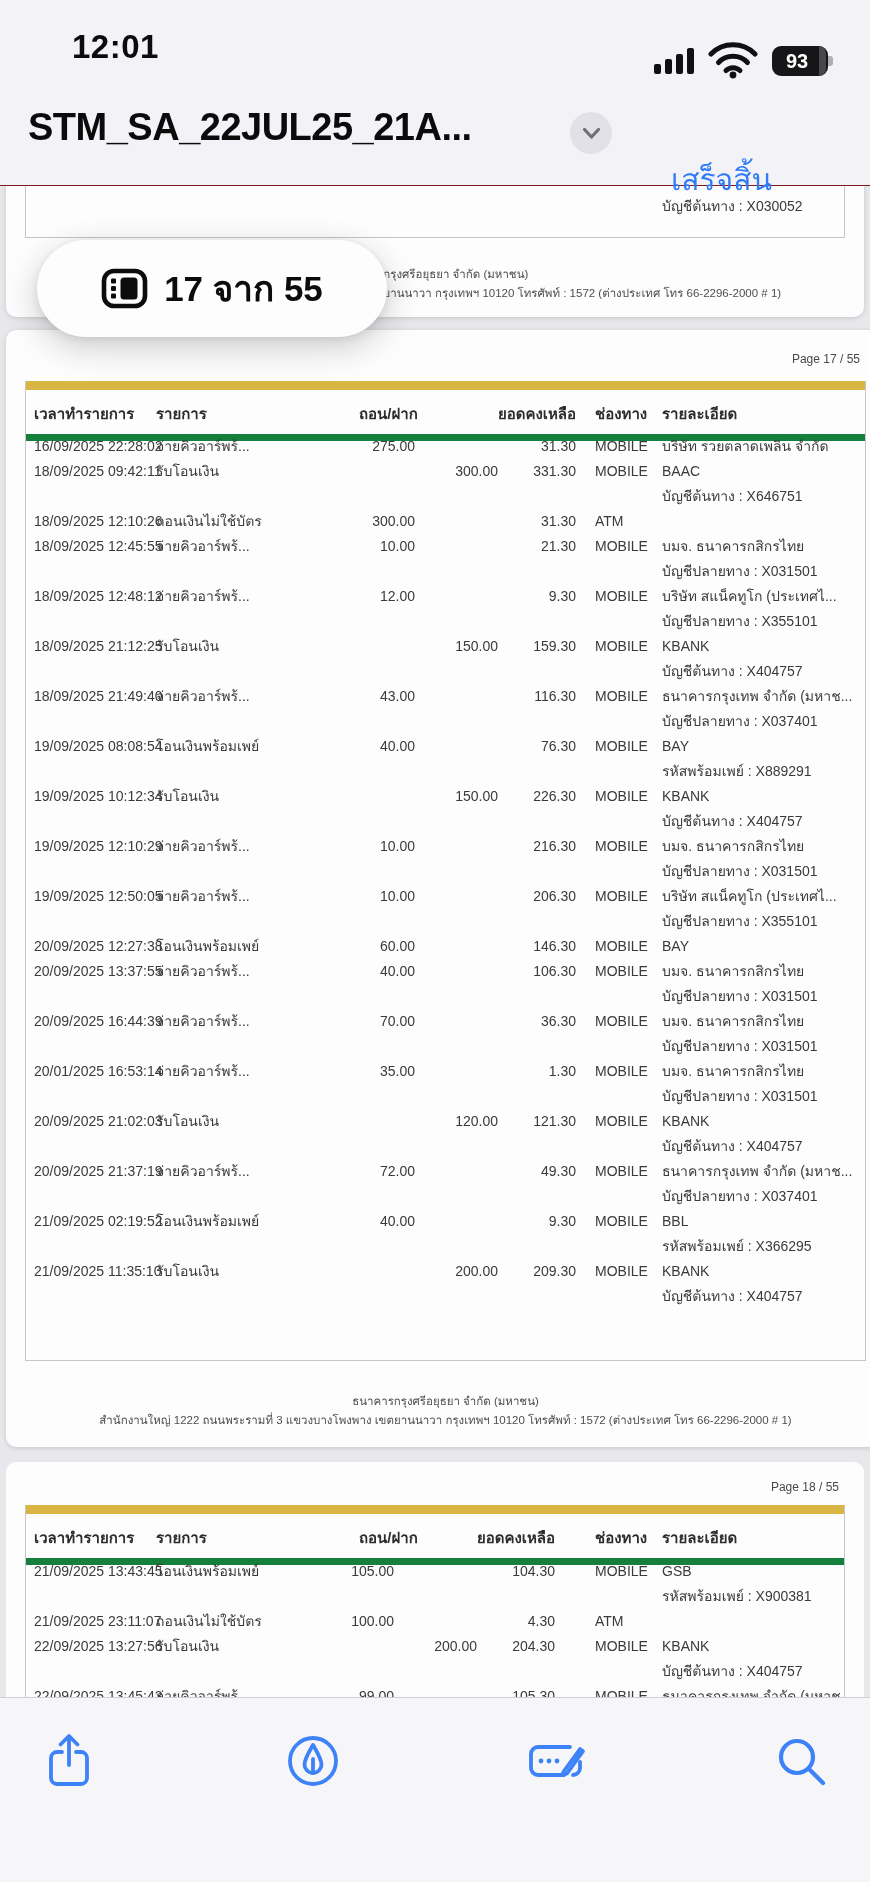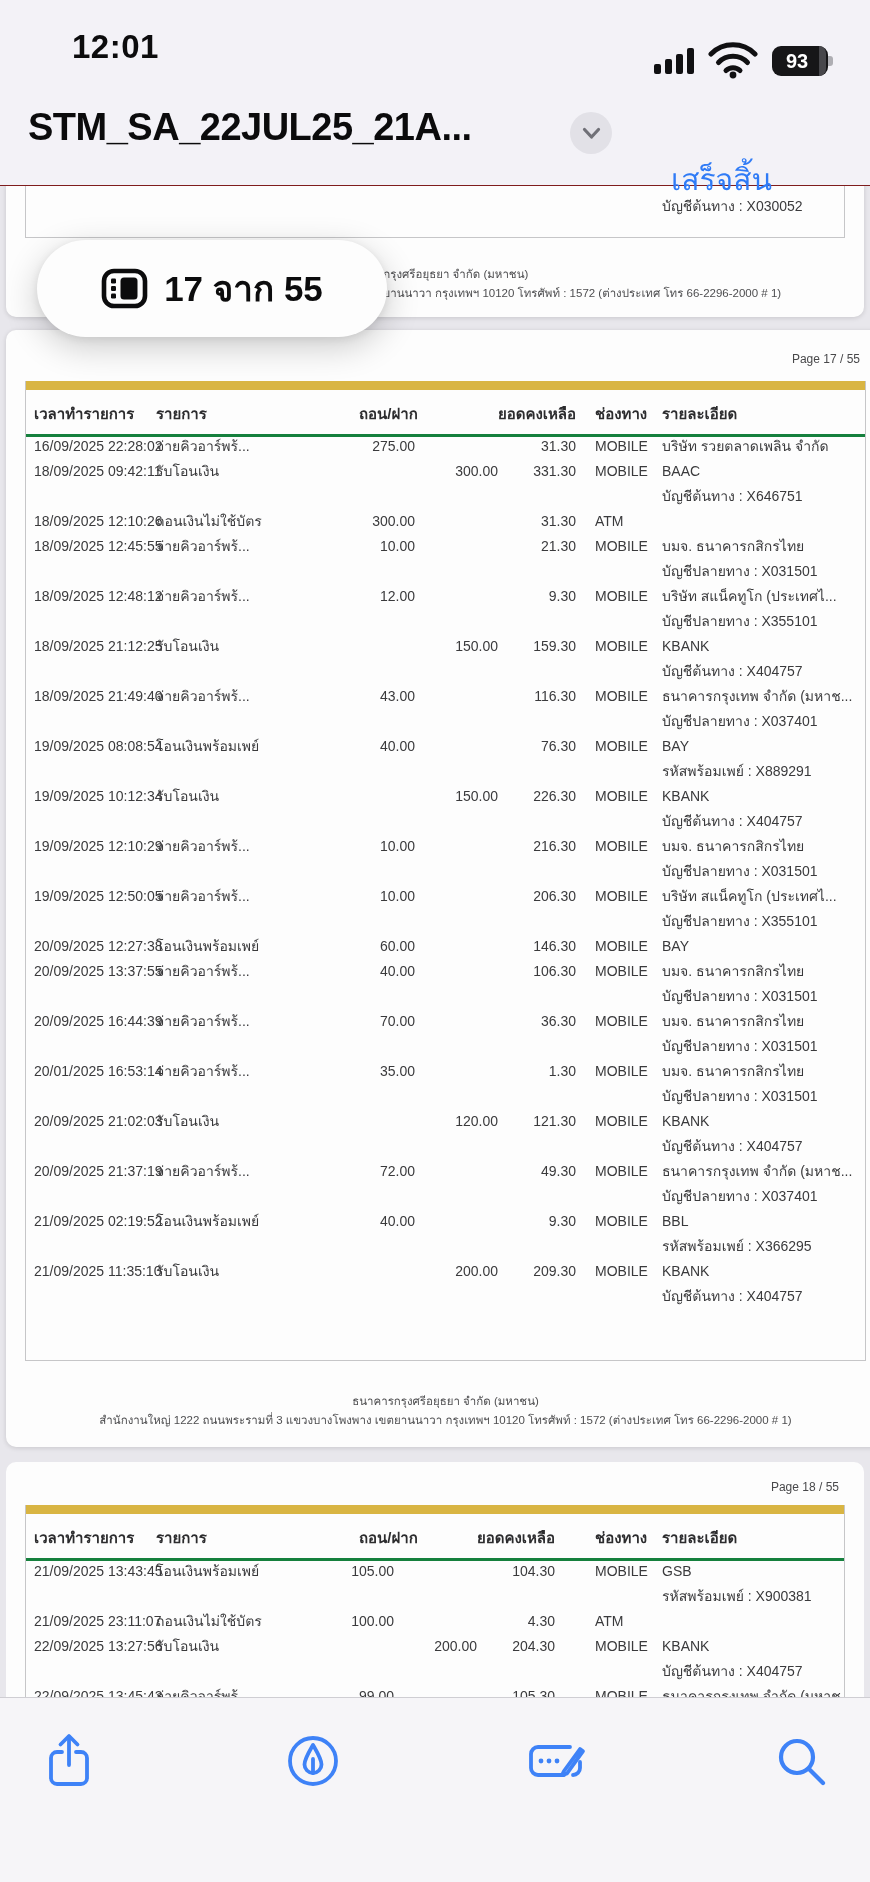--- a/index.html
+++ b/index.html
@@ -53,21 +53,21 @@
     position:absolute;left:6px;width:858px;background:#fdfdfd;
     border-radius:10px;box-shadow:0 1px 5px rgba(0,0,0,.14);
   }
   .card.cut-top{border-radius:0 0 10px 10px;}
   .card.cut-bottom{border-radius:10px 10px 0 0;box-shadow:none;}
   .page-label{
     position:absolute;right:25px;font-size:12px;color:#48484a;white-space:nowrap;
   }
   .tbox{position:absolute;left:19px;right:19px;border:1px solid #c6c6c8;border-top:none;}
   .ybar{position:absolute;left:0;right:0;top:0;height:9px;background:#d9b543;}
-  .thead{position:absolute;left:0;right:0;top:9px;height:44px;border-bottom:3px solid #15803d;}
+  .thead{position:absolute;left:0;right:0;top:9px;height:44px;border-bottom:7px solid #15803d;}
   .thead span{position:absolute;top:12px;font-size:15px;font-weight:700;color:#2c2c2e;white-space:nowrap;}
   .rows{position:absolute;left:0;right:0;}
   .tline{position:relative;height:25px;line-height:25px;font-size:14px;color:#3a3a3c;}
   .tline span{position:absolute;white-space:nowrap;top:0;}
   .c-time{left:8px;}
   .c-desc{left:130px;}
   .c-wd{right:450px;}
   .c-dep{right:367px;}
   .c-bal{right:289px;}
   .c-ch{left:569px;}

